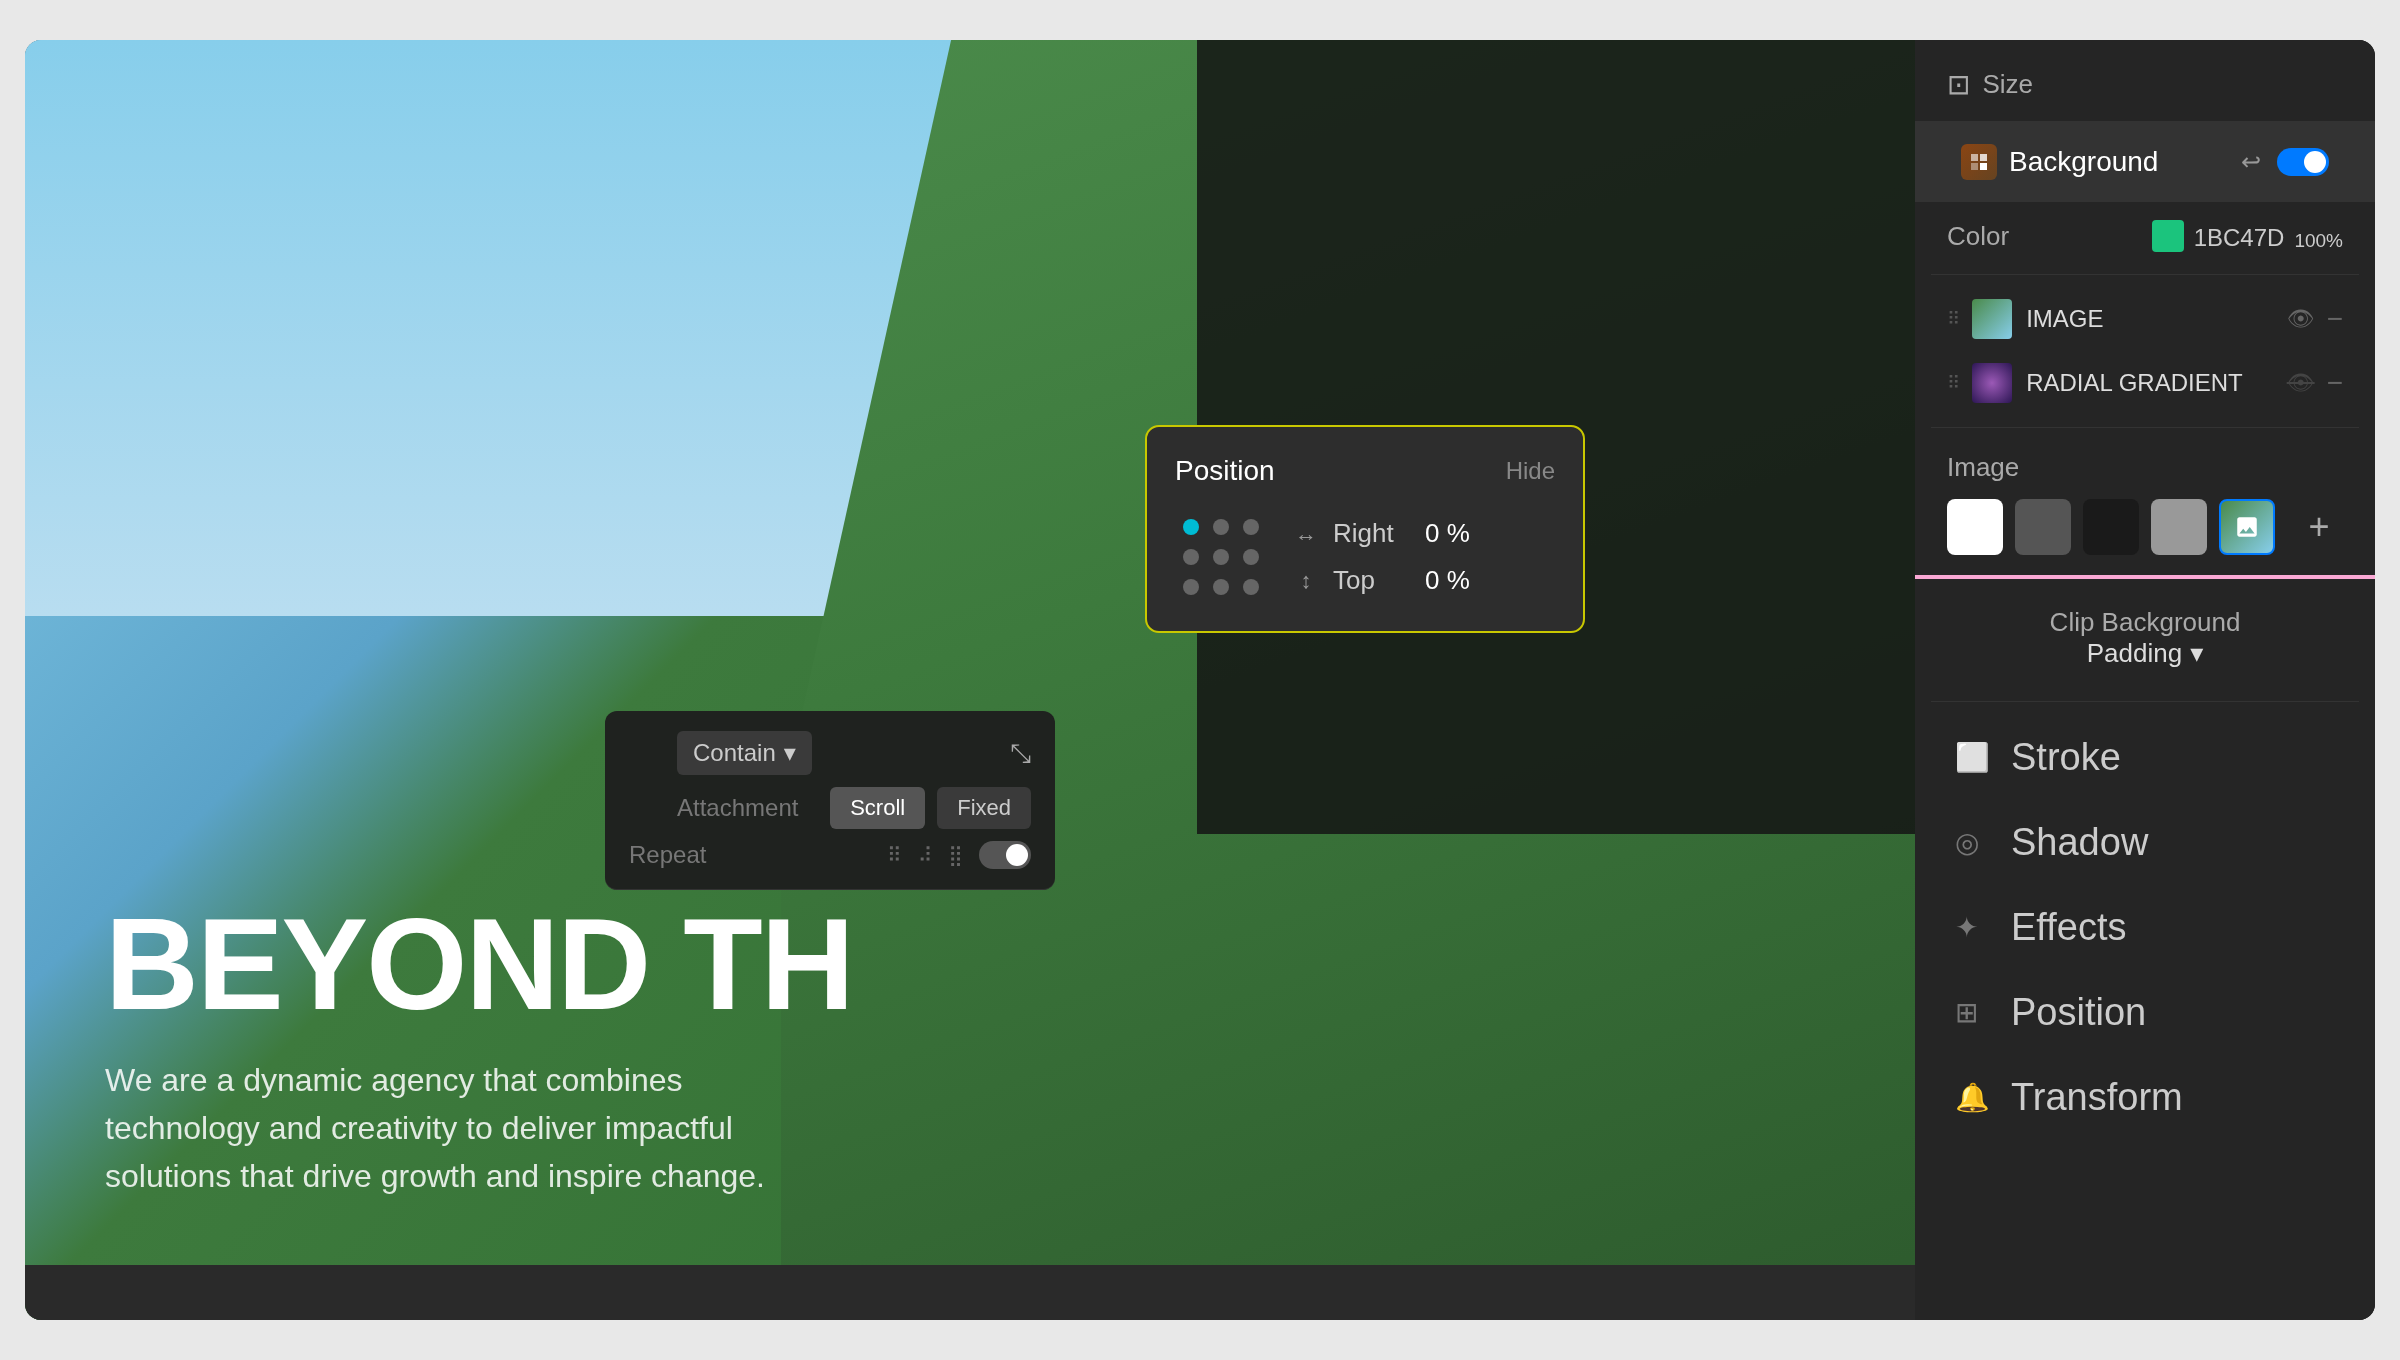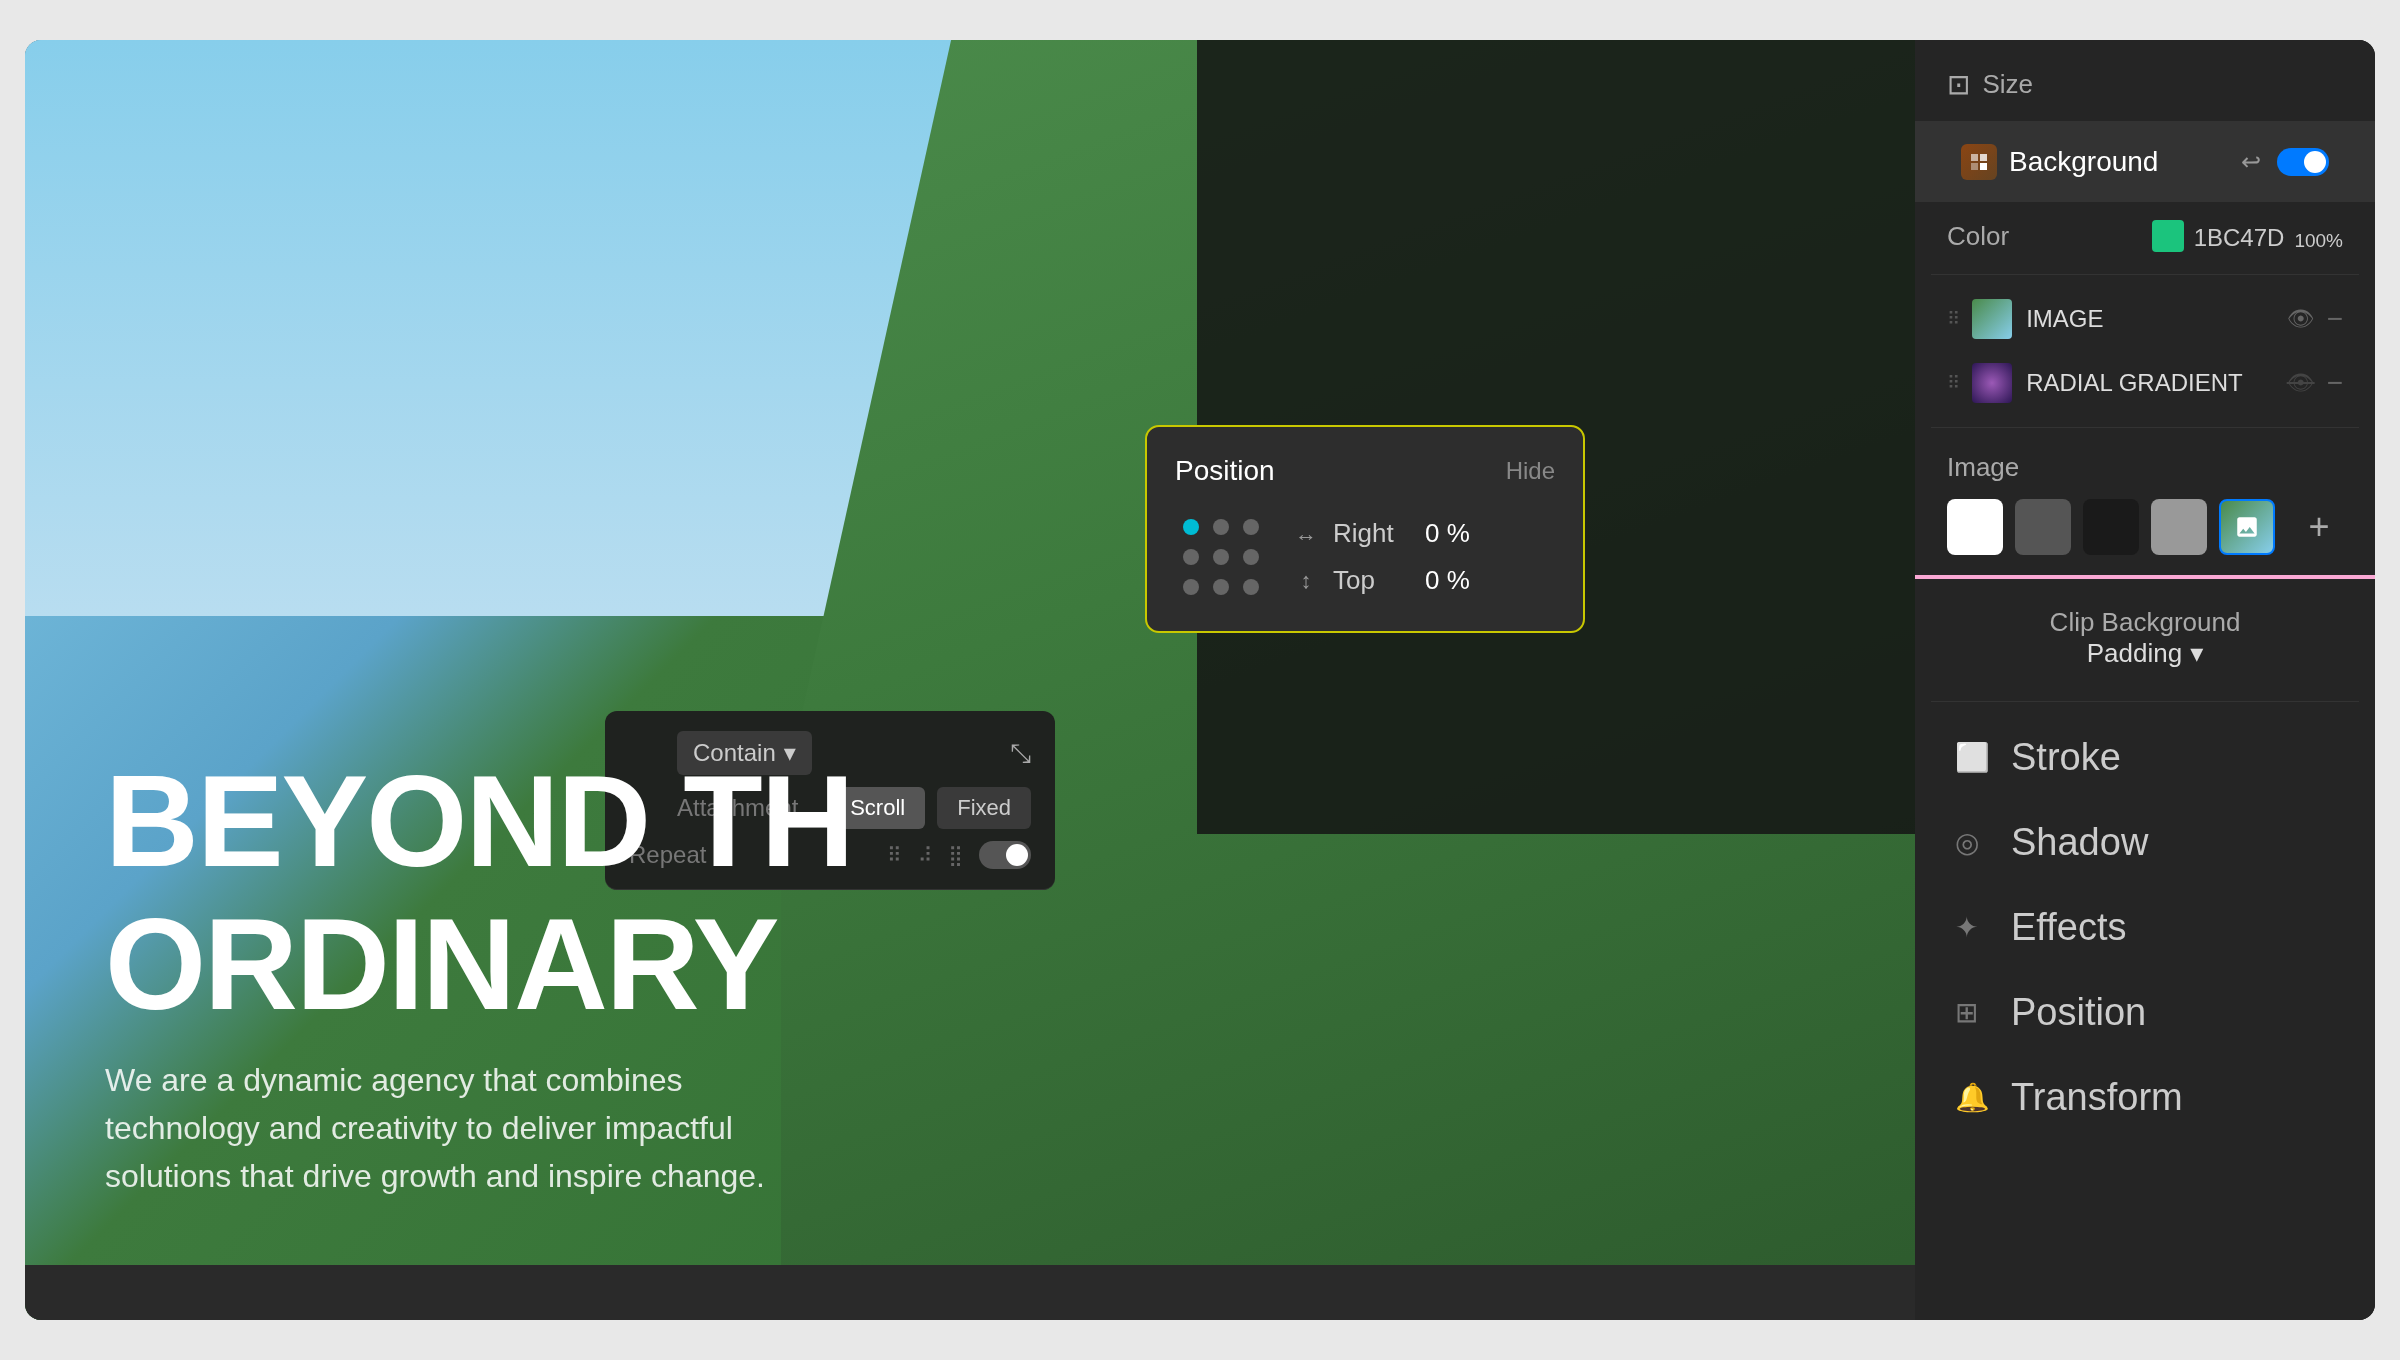--- a/index.html
+++ b/index.html
@@ -626,21 +626,20 @@
                 <span>0</span>&nbsp;<span>%</span>
               </span>
             </div>
           </div>
         </div>
       </div>
 
       <div class="text-overlay">
         <div class="hero-title">
           <div>BEYOND TH</div>
-          <div>ORDINARY</div>
         </div>
         <p class="hero-subtitle">We are a dynamic agency that combines technology and creativity to deliver impactful solutions that drive growth and inspire change.</p>
       </div>
 
     </div>
 
     <div class="bottom-bar"></div>
   </div>
 
   <div class="right-sidebar">

